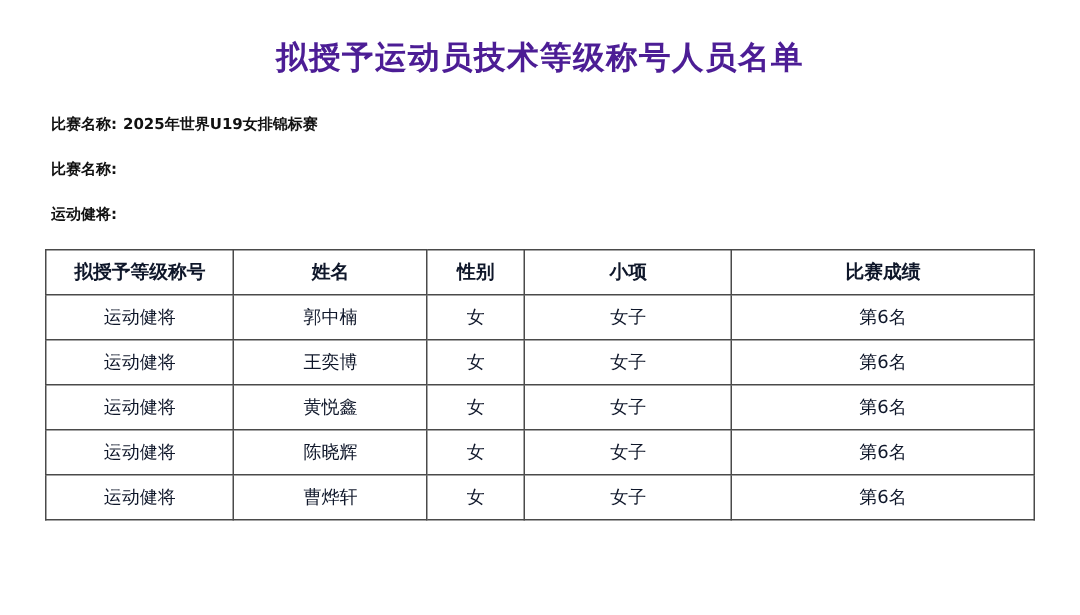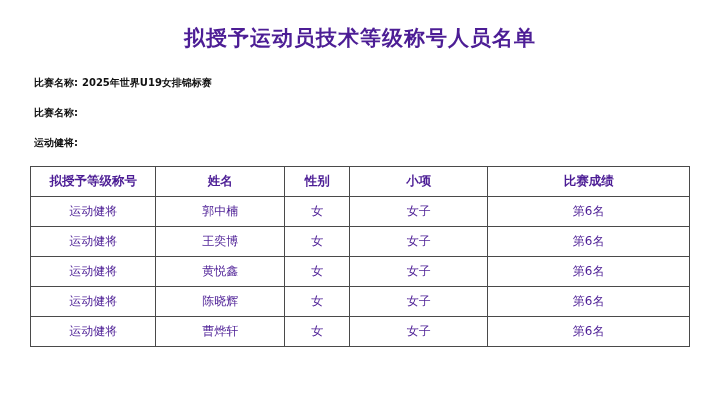--- a/index.html
+++ b/index.html
@@ -58,21 +58,21 @@
     table-layout: fixed;
     font-size: 12px;
   }
   table.list th,
   table.list td {
     border: 1px solid #4a4a4a;
     text-align: center;
     vertical-align: middle;
     height: 29px;
     padding: 0 2px;
-    color: #4c1d95;
+    color: #0f172a;
   }
   table.list th {
     font-weight: bold;
     font-size: 12.5px;
   }
   table.list td {
     font-weight: normal;
   }
   .col-0 { width: 19%; }
   .col-1 { width: 19.5%; }

